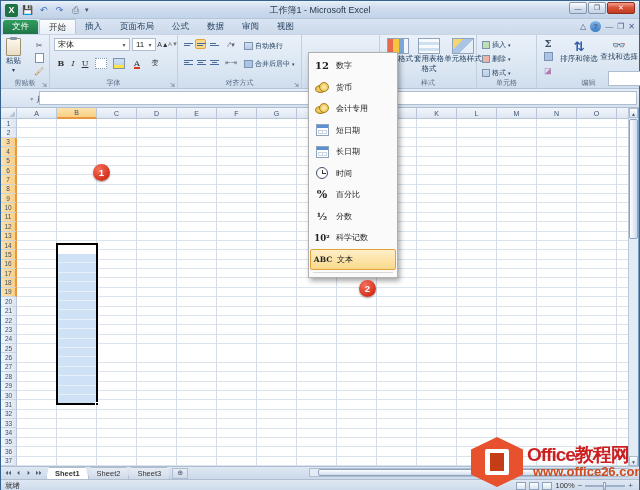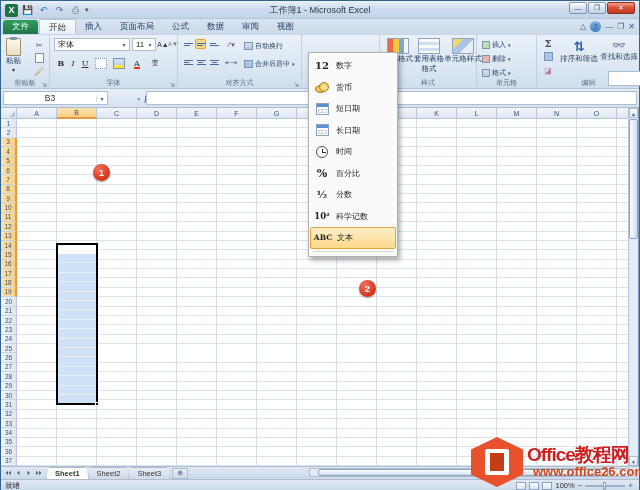--- a/index.html
+++ b/index.html
@@ -371,24 +371,20 @@
       </div>
       <div class="bigbtn" style="left:62px;top:4px;width:40px;">
         <span class="binoc">👓</span>
         <span>查找和选择</span>
       </div>
       <div class="glabel">编辑</div>
     </div>
   </div>
 
   <div class="fbar">
-    <div class="namebox">
-      <span class="nval">B3</span>
-      <span class="arr">▾</span>
-    </div>
     <div class="fx">
       <span style="font-size:6px;color:#8a97a8;">▾</span>
       <span>fx</span>
     </div>
     <div class="finput"></div>
   </div>
 
   <div class="grid">
     <div class="corner"></div>
     <div class="colhdrs" id="colhdrs">
@@ -473,20 +469,28 @@
       <div class="mi">
         <span class="ic">
           <span class="coins"></span>
         </span>
         <span>
           <div class="lbl">货币</div>
         </span>
       </div>
       <div class="mi">
         <span class="ic">
+          <span class="coins"></span>
+        </span>
+        <span>
+          <div class="lbl">会计专用</div>
+        </span>
+      </div>
+      <div class="mi">
+        <span class="ic">
           <span class="cal"></span>
         </span>
         <span>
           <div class="lbl">短日期</div>
         </span>
       </div>
       <div class="mi">
         <span class="ic">
           <span class="cal"></span>
         </span>

